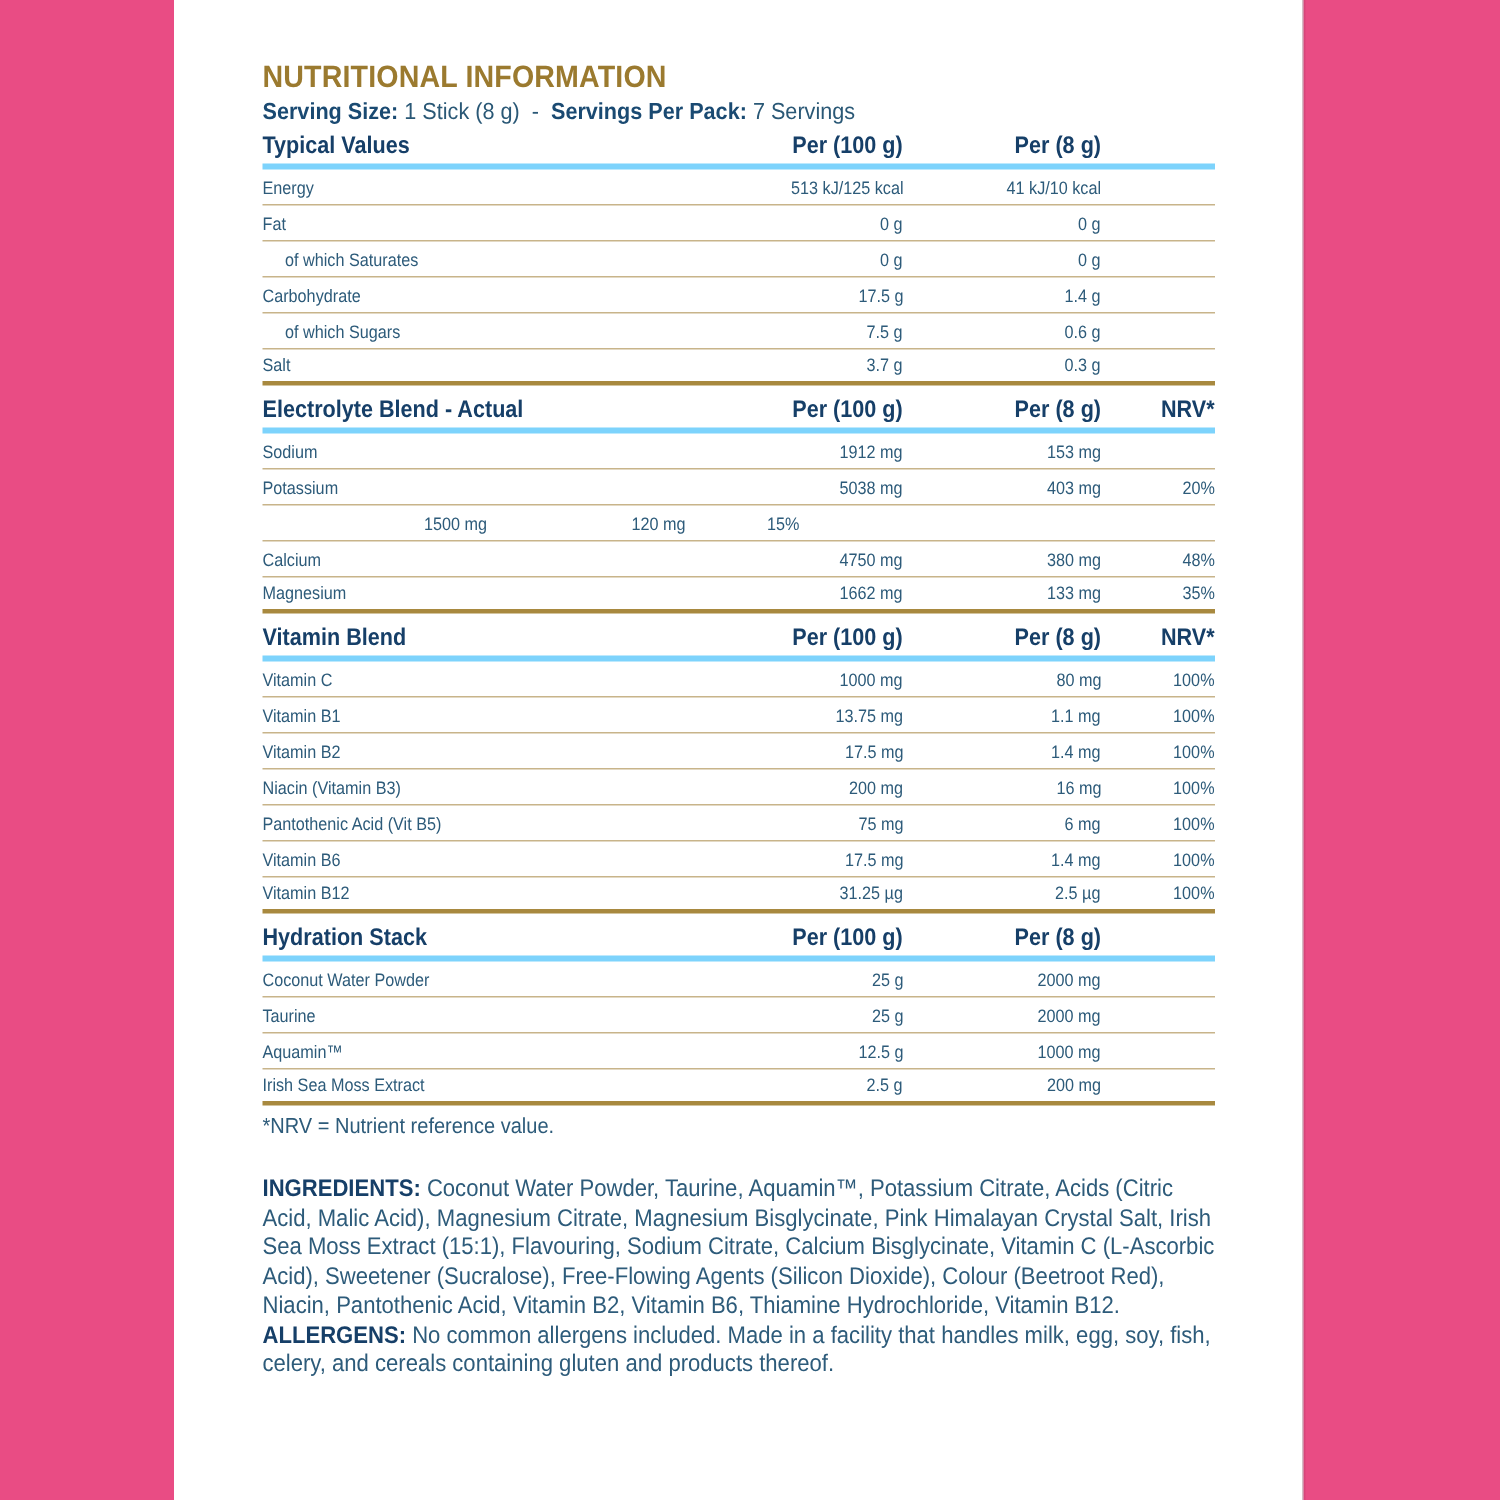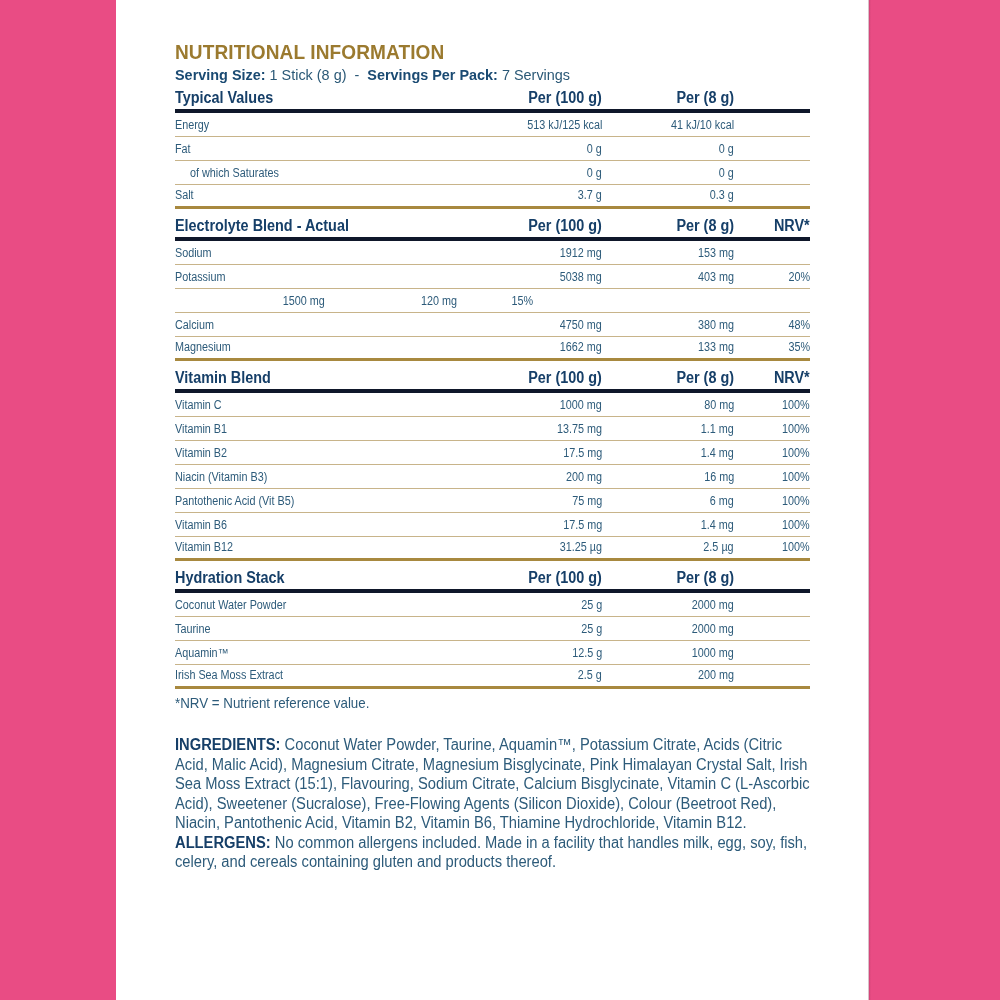--- a/index.html
+++ b/index.html
@@ -40,21 +40,21 @@
   .row {
     display: flex; align-items: flex-end;
     height: 24px; line-height: 22px;
     border-bottom: 1.5px solid #c8b48a;
     font-family: "Liberation Sans", sans-serif;
     font-size: 12px; color: #2d5b7a;
     box-sizing: border-box;
   }
   .row.last { border-bottom: 3px solid #a8893f; }
   .row.header {
-    height: 26px; border-bottom: 4px solid #0f172a;
+    height: 26px; border-bottom: 4px solid #7dd3fc;
     font-weight: bold; color: #163f68; font-size: 16px;
   }
   .cell { white-space: nowrap; }
   .cell span { display: inline-block; transform: scaleX(0.9); }
   .c-name { flex: 1 1 auto; }
   .c-name span { transform-origin: left center; }
   .c-100 { width: 150px; text-align: right; }
   .c-100 span, .c-8 span, .c-nrv span { transform-origin: right center; }
   .c-8 { width: 132px; text-align: right; }
   .c-nrv { width: 76px; text-align: right; }
@@ -106,20 +106,32 @@
           <div class="cell c-100"><span>0 g</span></div>
           <div class="cell c-8"><span>0 g</span></div>
           <div class="cell c-nrv"><span></span></div>
         </div>
         <div class="row ">
           <div class="cell c-name indent"><span>of which Saturates</span></div>
           <div class="cell c-100"><span>0 g</span></div>
           <div class="cell c-8"><span>0 g</span></div>
           <div class="cell c-nrv"><span></span></div>
         </div>
+        <div class="row ">
+          <div class="cell c-name"><span>Carbohydrate</span></div>
+          <div class="cell c-100"><span>17.5 g</span></div>
+          <div class="cell c-8"><span>1.4 g</span></div>
+          <div class="cell c-nrv"><span></span></div>
+        </div>
+        <div class="row ">
+          <div class="cell c-name indent"><span>of which Sugars</span></div>
+          <div class="cell c-100"><span>7.5 g</span></div>
+          <div class="cell c-8"><span>0.6 g</span></div>
+          <div class="cell c-nrv"><span></span></div>
+        </div>
         <div class="row last">
           <div class="cell c-name"><span>Salt</span></div>
           <div class="cell c-100"><span>3.7 g</span></div>
           <div class="cell c-8"><span>0.3 g</span></div>
           <div class="cell c-nrv"><span></span></div>
         </div>
       </div>
       <div class="section">
         <div class="row header">
           <div class="cell c-name"><span>Electrolyte Blend - Actual</span></div>

